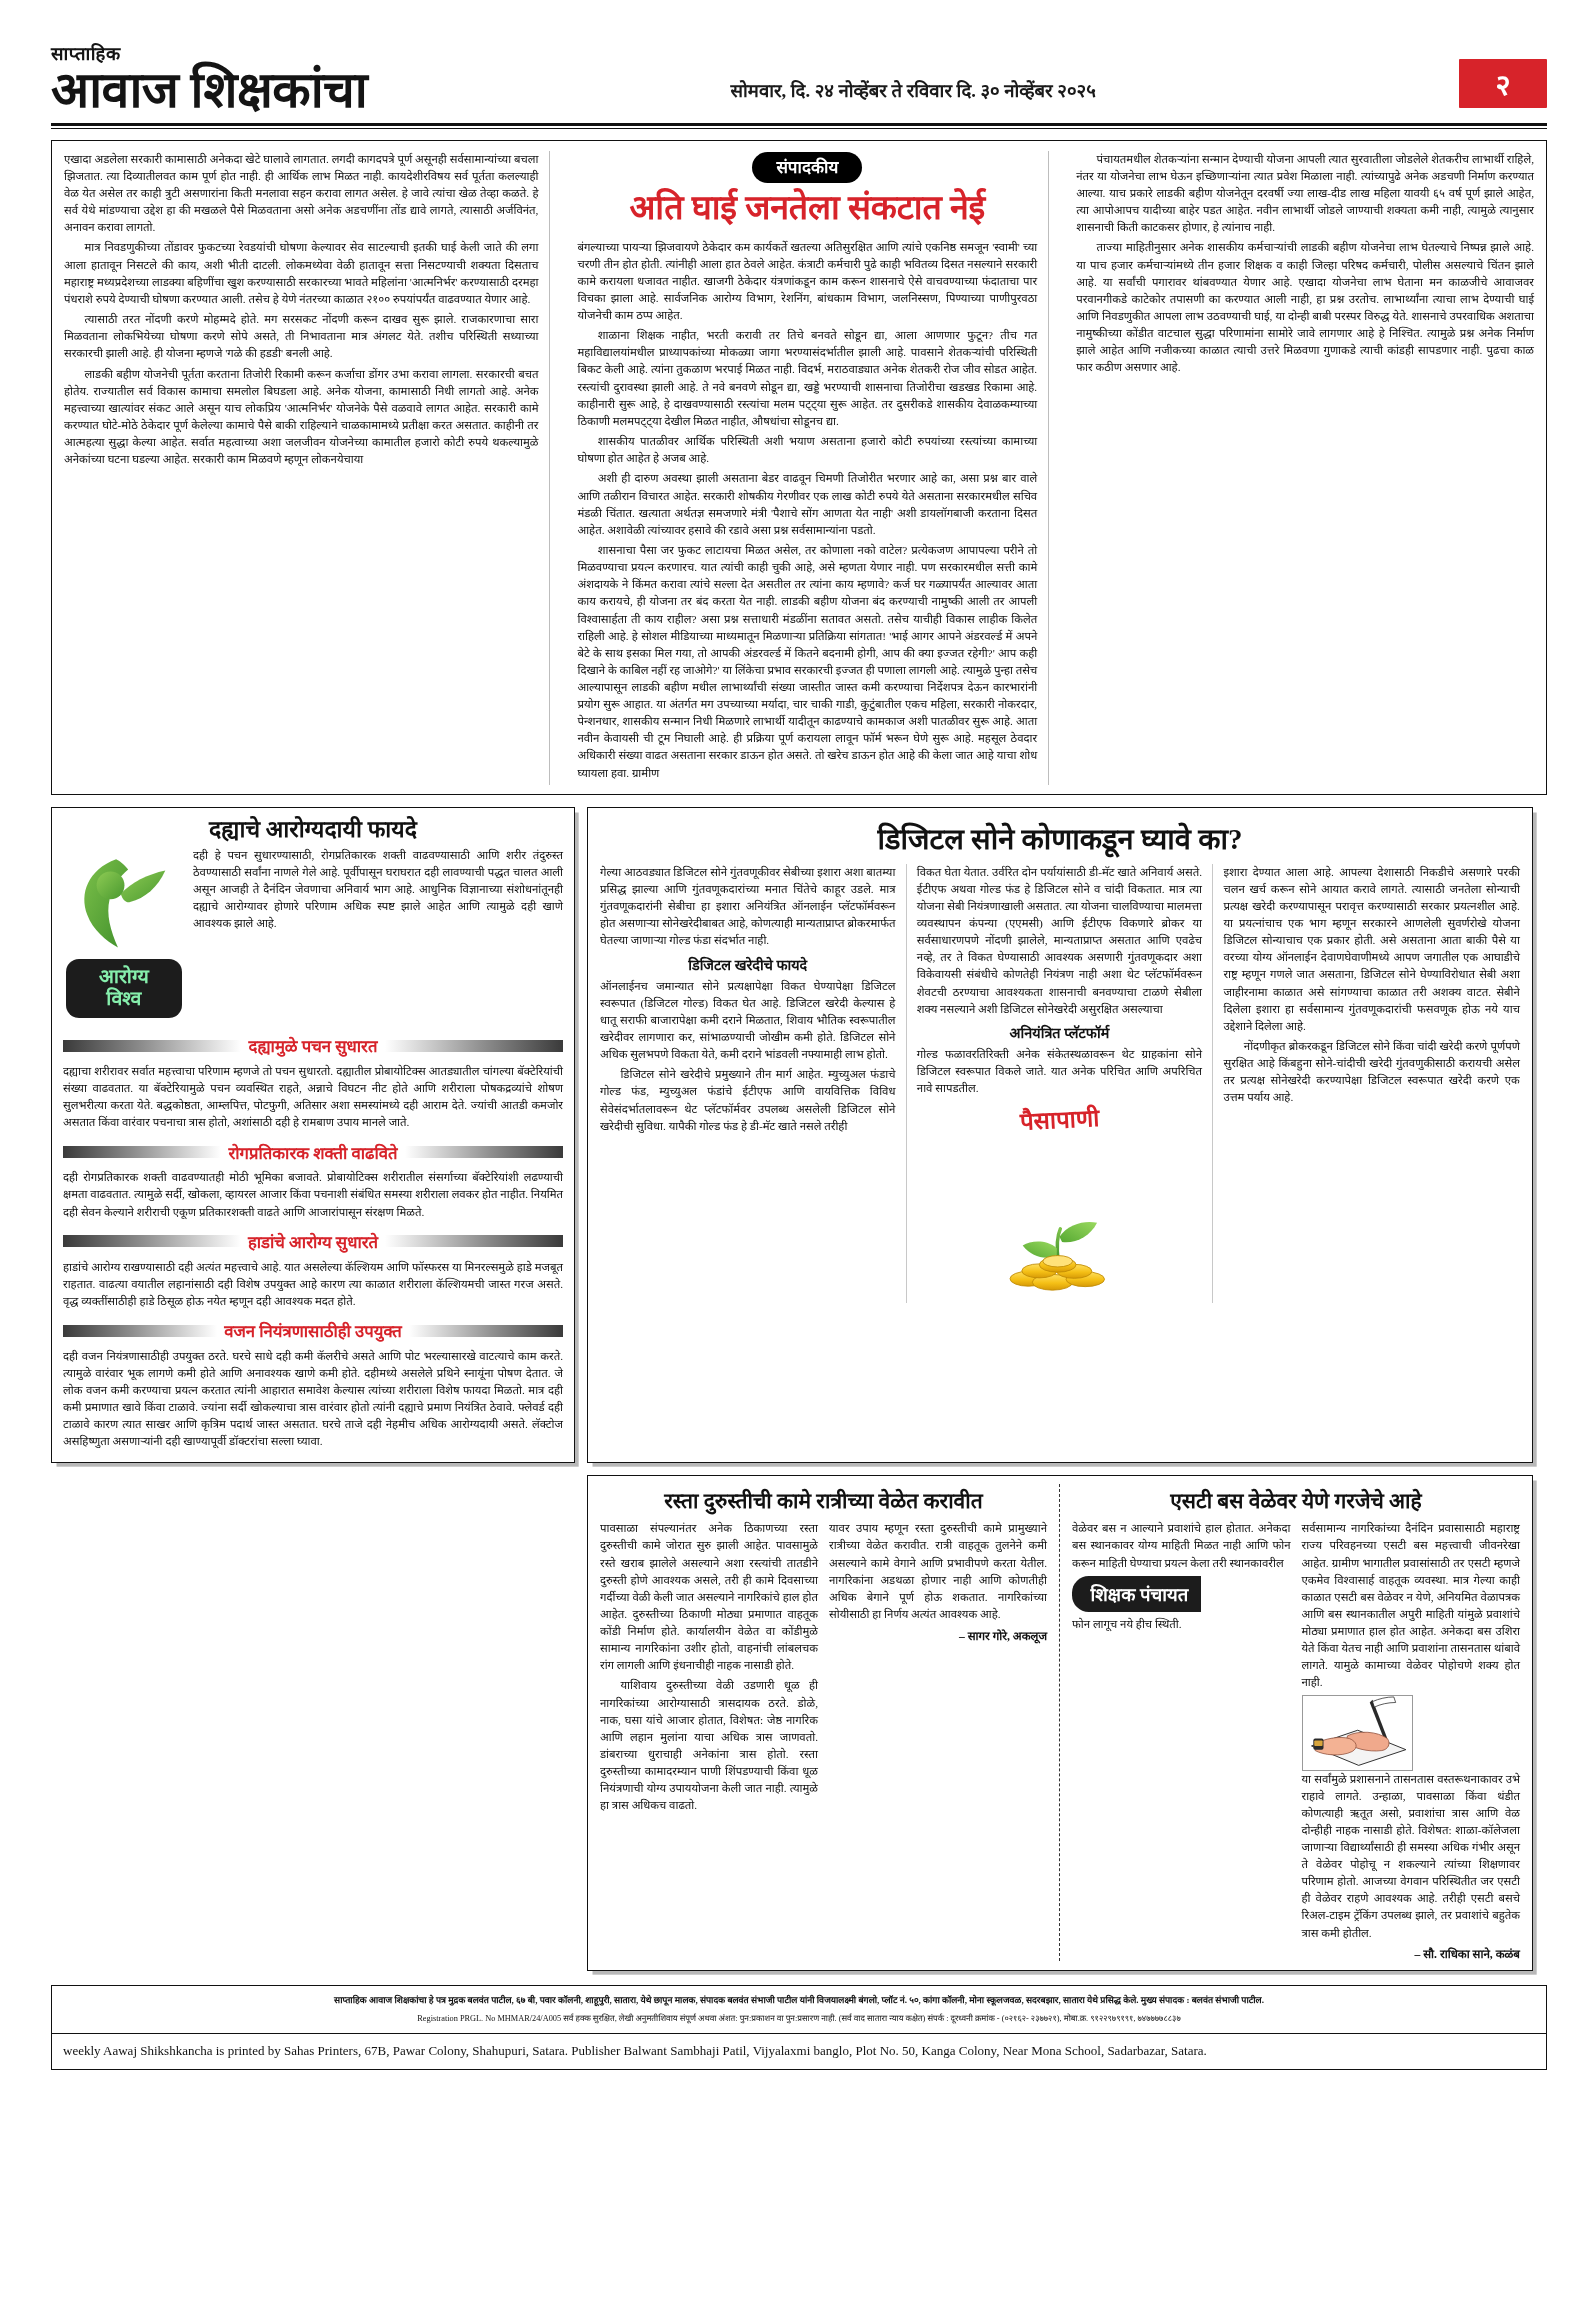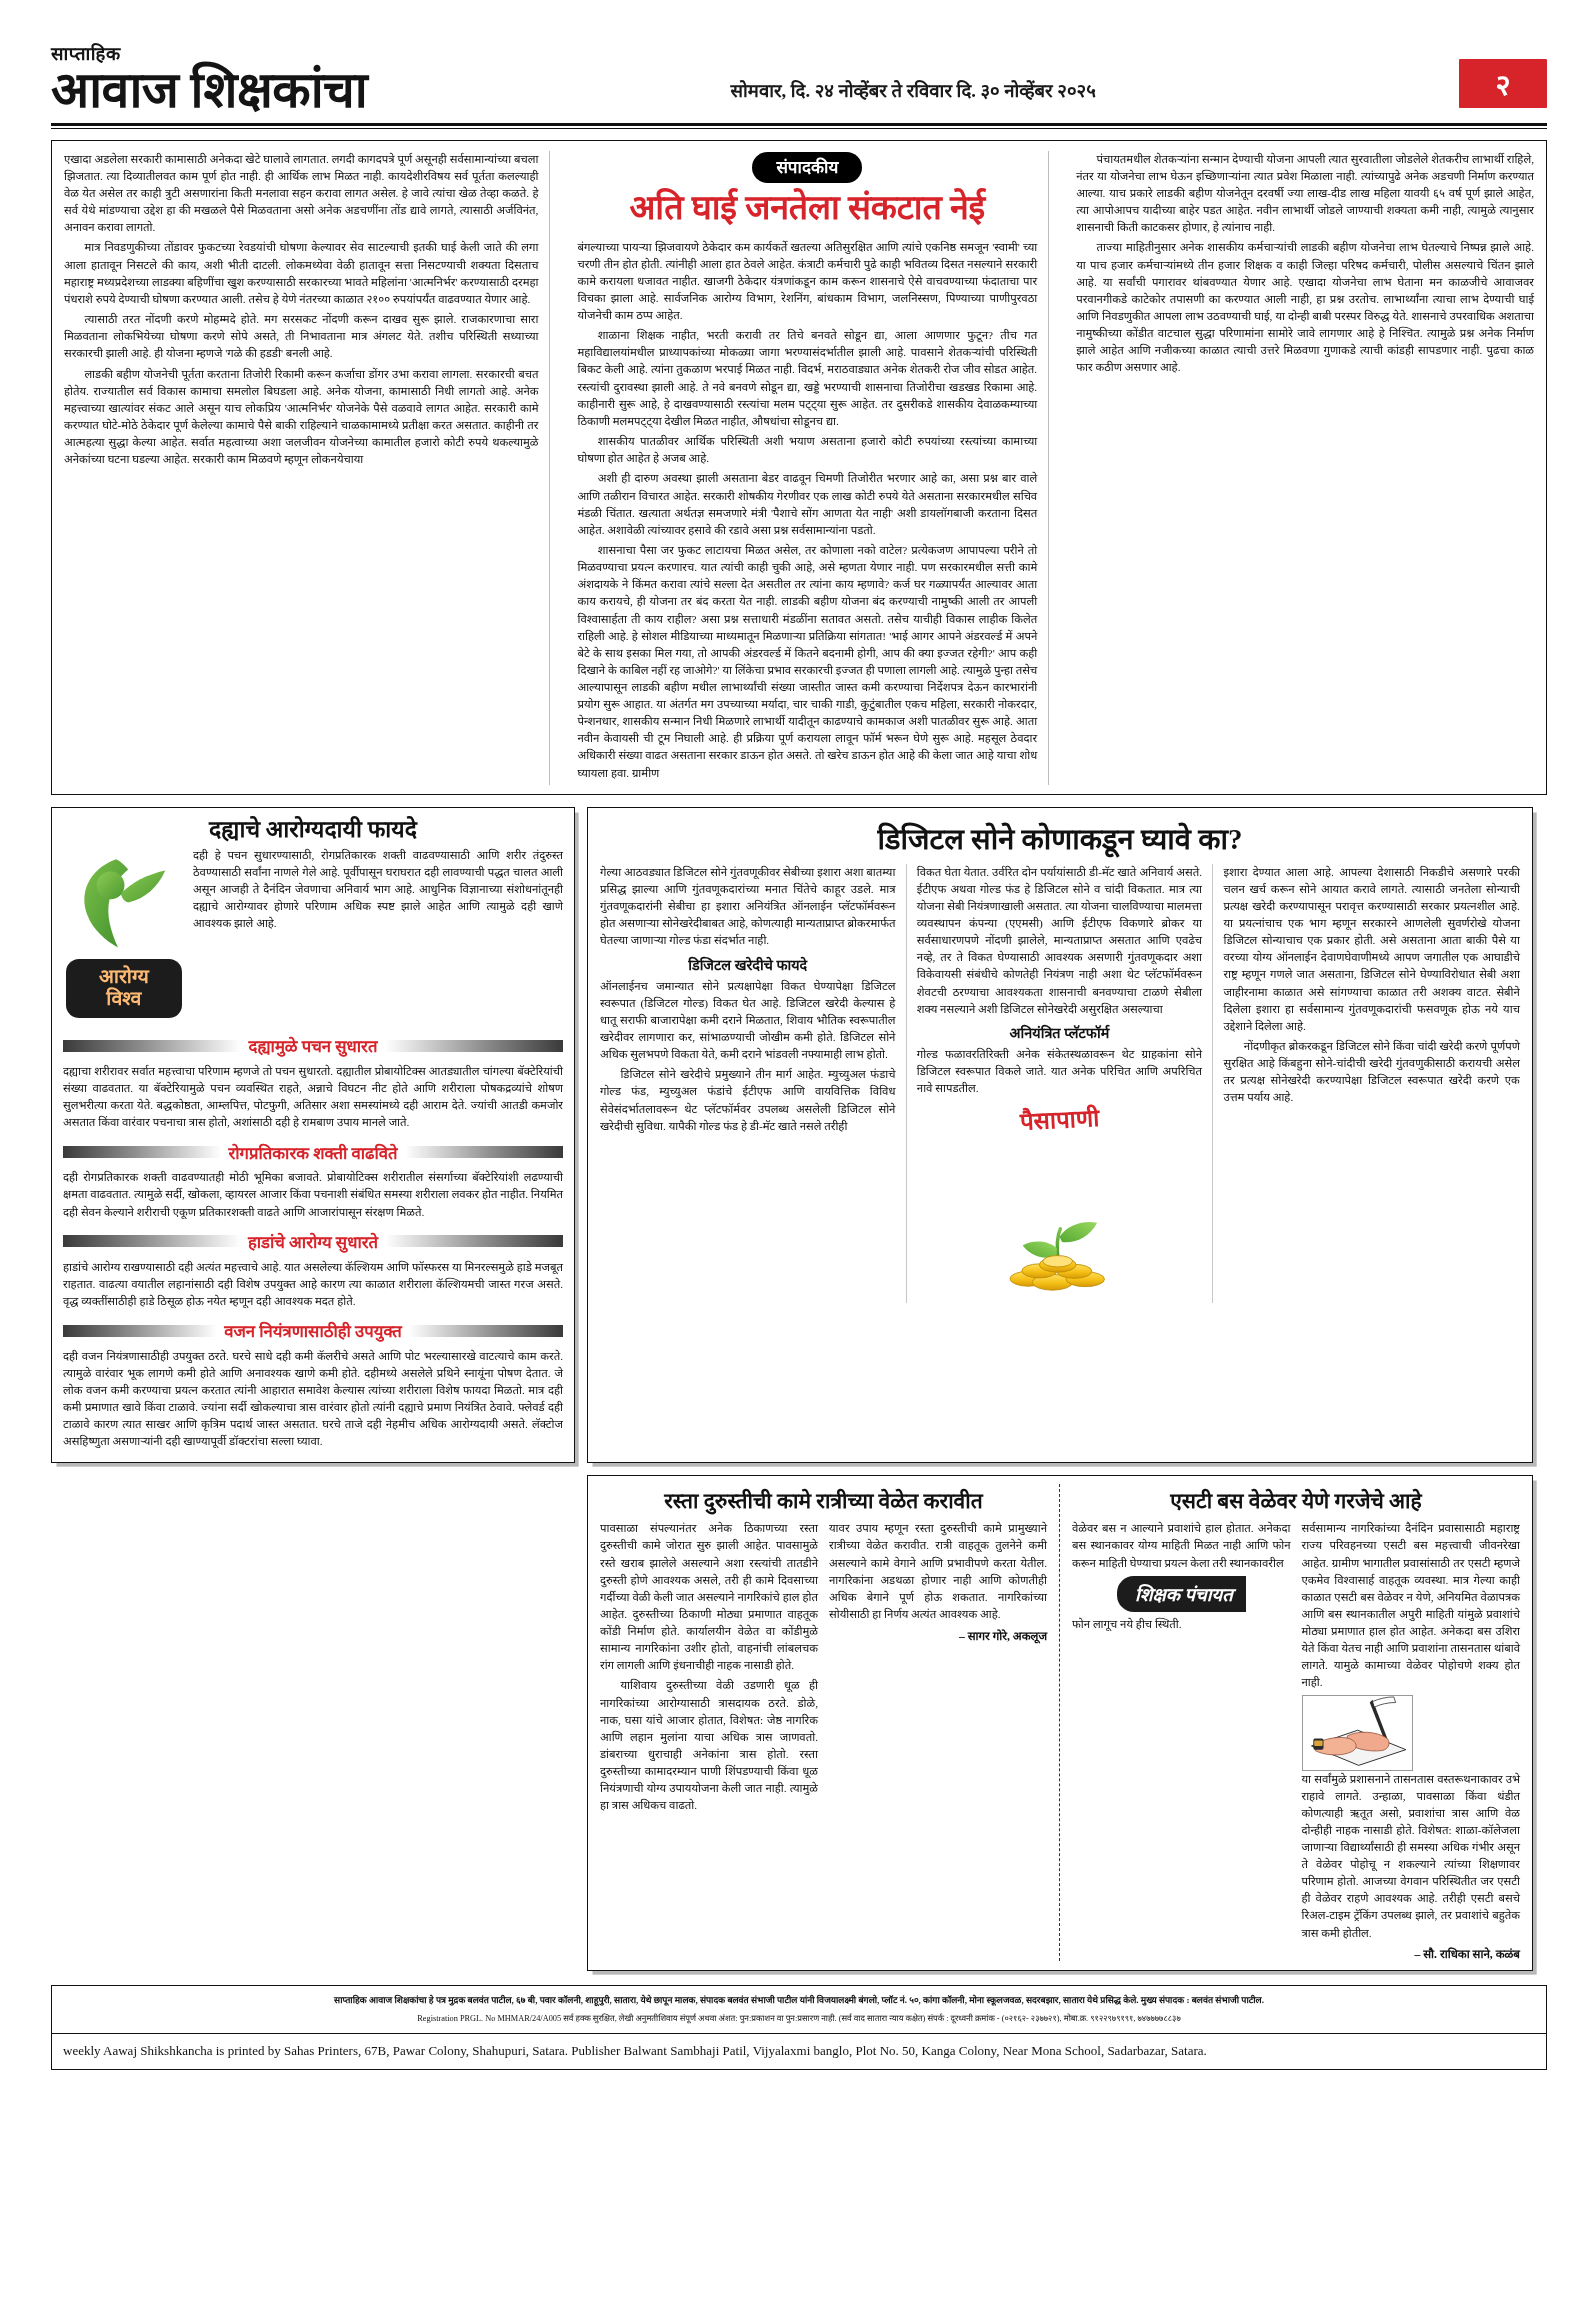--- a/index.html
+++ b/index.html
@@ -49,21 +49,21 @@
   .mid-left{width:524px;border:0.9px solid #111;box-sizing:border-box;padding:0;
             box-shadow:4.6px 4.6px 0 -0.9px rgba(0,0,0,.28);}
   .mid-gap{width:12px;}
   .mid-right{width:946px;border:0.9px solid #111;box-sizing:border-box;
              box-shadow:4.6px 4.6px 0 -0.9px rgba(0,0,0,.28);}
 
   .health-head{font-size:23px;font-weight:700;text-align:center;margin:9.3px 0 2.8px 0;line-height:1.15;}
   .health-body{display:flex;padding:0 11px 7.4px 11px;box-sizing:border-box;}
   .logo-col{width:130px;flex:0 0 130px;padding-right:8.3px;box-sizing:border-box;}
   .logo-mark{width:116px;height:107px;position:relative;margin:2.8px auto 0 auto;}
-  .logo-badge{background:#1c1c1c;color:#fdba74;border-radius:13px;width:116px;margin:2.8px auto 0 auto;
+  .logo-badge{background:#1c1c1c;color:#86efac;border-radius:13px;width:116px;margin:2.8px auto 0 auto;
               text-align:center;padding:6.5px 0 8.3px 0;font-size:19.5px;font-weight:700;line-height:1.12;}
   .health-text{flex:1;}
 
   .redhead{display:flex;align-items:center;gap:7.4px;margin:9.3px 0 5.6px 0;}
   .redhead .bar{height:12px;flex:1;}
   .redhead .bar.l{background:linear-gradient(90deg,#3a3a3a 0%,#8e8e8e 45%,#ffffff 100%);}
   .redhead .bar.r{background:linear-gradient(270deg,#3a3a3a 0%,#8e8e8e 45%,#ffffff 100%);}
   .redhead .txt{color:#d7232a;font-size:16.7px;font-weight:700;white-space:nowrap;}
 
   .gold-head{font-size:29px;font-weight:700;text-align:center;margin:10.2px 0 6.5px 0;}
@@ -85,21 +85,21 @@
   .bot-1{width:524px;padding-right:0;}
   .bot-2{width:946px;margin-left:12px;border:0.9px solid #111;padding:8.3px 12px;box-sizing:border-box;
          box-shadow:4.6px 4.6px 0 -0.9px rgba(0,0,0,.28);}
   .bot-head{font-size:21px;font-weight:700;text-align:center;margin:1.9px 0 6.5px 0;}
   .bot-split{display:flex;}
   .bs-l{width:50%;padding-right:12px;box-sizing:border-box;border-right:1.4px dashed #333;}
   .bs-r{width:50%;padding-left:12px;box-sizing:border-box;}
   .bs-inner{display:flex;gap:11px;}
   .bs-inner .c{width:50%;}
 
-  .panch-row{display:flex;align-items:center;justify-content:center;gap:0;margin:4.6px 0 3.7px 0;font-style:italic;}
+  .panch-row{display:flex;align-items:center;justify-content:flex-start;gap:0;margin:4.6px 0 3.7px 0;}
   .panch-badge{background:#1c1c1c;color:#fff;border-radius:16.7px 0 0 16.7px;font-size:18.5px;font-weight:700;
                padding:4.6px 13px 6.5px 18.5px;}
   .hand-art{width:109px;height:74px;border:0.5px solid #999;background:#fff;position:relative;overflow:hidden;}
 
   
   .footer{margin:14px 42px 0 51px;}
   .foot-box{border:0.9px solid #111;padding:7.4px 11px;box-sizing:border-box;}
   .foot-mr{font-size:9px;font-weight:700;text-align:center;line-height:1.65;}
   .foot-mr2{font-size:8.3px;text-align:center;line-height:1.6;margin-top:4.2px;}
   .foot-en{border:0.9px solid #111;border-top:none;padding:6.5px 11px;box-sizing:border-box;

